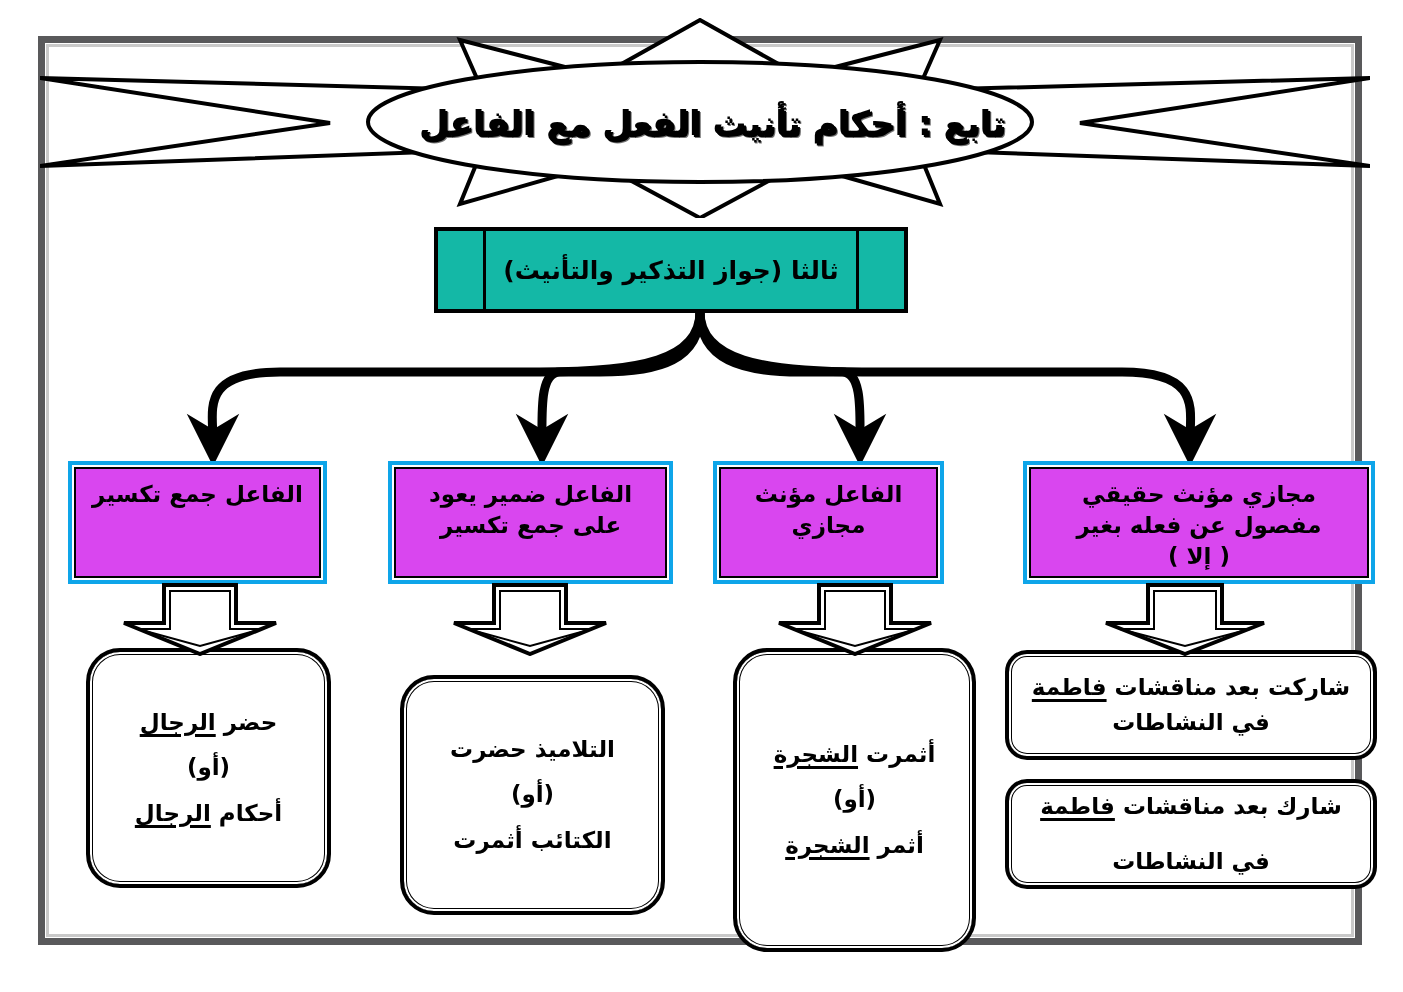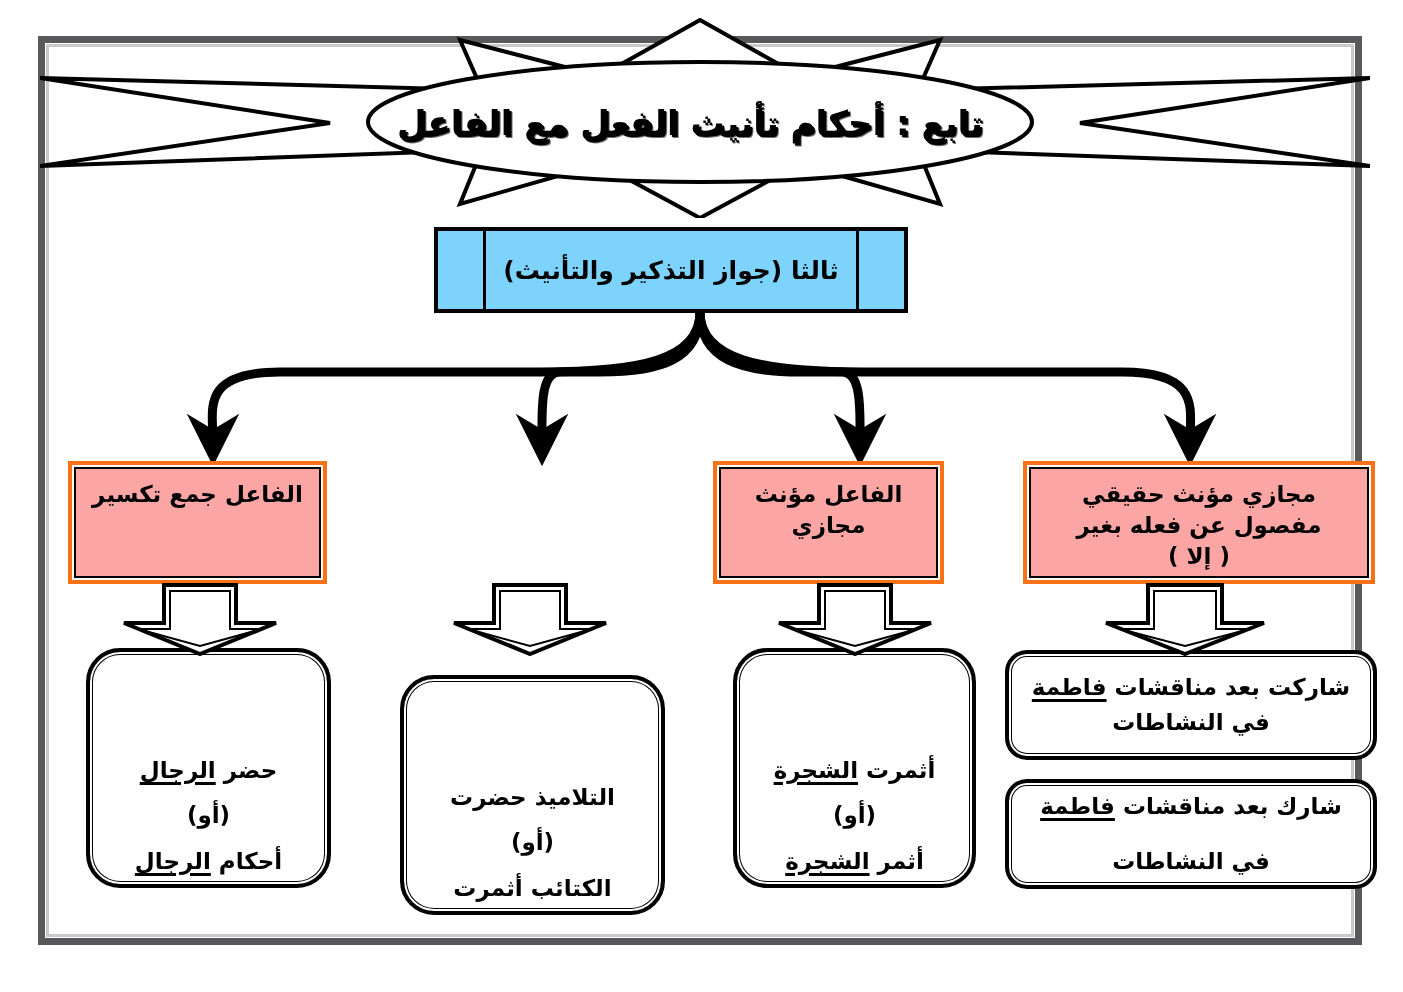--- a/index.html
+++ b/index.html
@@ -17,64 +17,64 @@
   }
   .frame-inner{
     position:absolute;left:46px;top:44px;width:1308px;height:893px;
     border:3px solid #c9c9c9;box-sizing:border-box;background:transparent;
     z-index:1;
   }
 
   
   .burst{position:absolute;left:40px;top:18px;width:1330px;height:200px;z-index:3;}
   .title-text{
-    position:absolute;left:320px;top:92px;width:740px;height:62px;
+    position:absolute;left:342px;top:92px;width:740px;height:62px;
     z-index:6;display:flex;align-items:center;justify-content:center;
     font-family:"DejaVu Sans","Liberation Sans",sans-serif;
     font-weight:bold;font-size:34px;letter-spacing:1px;color:#000;
     text-shadow:2px 2px 0 #000, 3px 3px 0 rgba(0,0,0,.55);
     white-space:nowrap;
   }
 
   
   .plaque{
     position:absolute;left:434px;top:227px;width:474px;height:86px;
-    border:4px solid #000;box-sizing:border-box;background:#7dd3fc;z-index:5;
+    border:4px solid #000;box-sizing:border-box;background:#14b8a6;z-index:5;
     display:flex;align-items:stretch;
   }
   .plaque .cap{width:48px;border-inline-end:3px solid #000;box-sizing:border-box;}
   .plaque .cap.last{border-inline-end:none;border-inline-start:3px solid #000;}
   .plaque .mid{
     flex:1;display:flex;align-items:center;justify-content:center;
     font-weight:bold;font-size:25px;color:#000;white-space:nowrap;
   }
 
   
   .connectors{position:absolute;left:0;top:300px;width:1403px;height:180px;z-index:4;}
 
   
   .catbox{
-    position:absolute;background:#fca5a5;z-index:5;
-    border:4px solid #f97316;box-sizing:border-box;
+    position:absolute;background:#d946ef;z-index:5;
+    border:4px solid #0ea5e9;box-sizing:border-box;
     box-shadow:0 0 0 2px #fff inset, 0 0 0 4px #000 inset;
   }
   .catbox .txt{
     position:absolute;left:0;right:0;top:14px;
     text-align:center;font-weight:bold;font-size:23px;line-height:1.35;color:#000;
   }
 
   
   .blockarrow{position:absolute;z-index:6;}
 
   
   .exbox{
     position:absolute;background:#fff;z-index:5;
     border:4px solid #000;border-radius:34px;box-sizing:border-box;
     box-shadow:0 0 0 2px #fff inset, 0 0 0 3px #000 inset;
-    display:flex;flex-direction:column;align-items:center;justify-content:flex-end;
+    display:flex;flex-direction:column;align-items:center;justify-content:center;
   }
   .exbox.tight{border-radius:22px;justify-content:center;}
   .exline{
     font-weight:bold;font-size:23px;line-height:1.45;color:#000;
     text-align:center;white-space:nowrap;
   }
   .exbox .exline{margin:6px 0;}
   .exbox.tight .exline{margin:1px 16px;}
   u{text-decoration:underline;text-underline-offset:4px;text-decoration-thickness:3px;}
 </style>
@@ -109,20 +109,24 @@
       <path d="M700,12 C700,60 660,72 600,72 L560,72 C540,72 542,110 542,140"></path>
       <path d="M700,12 C700,60 742,72 800,72 L842,72 C862,72 860,110 860,140"></path>
       <path d="M700,12 C700,60 762,72 862,72 L1122,72 C1202,72 1190,110 1190,140"></path>
     </g>
   </svg>
 
   <div class="catbox" style="left:68px;top:461px;width:259px;height:123px;">
     <div class="txt">الفاعل جمع تكسير</div>
   </div>
 
+  <div class="catbox" style="left:388px;top:461px;width:285px;height:123px;">
+    <div class="txt" style="white-space:pre-line;">الفاعل ضمير يعود
+على جمع تكسير</div>
+  </div>
 
   <div class="catbox" style="left:713px;top:461px;width:231px;height:123px;">
     <div class="txt">الفاعل مؤنث مجازي</div>
   </div>
 
   <div class="catbox" style="left:1023px;top:461px;width:352px;height:123px;">
     <div class="txt" style="white-space:pre-line;">مجازي مؤنث حقيقي
 مفصول عن فعله بغير
 ( إلا )</div>
   </div>
@@ -164,21 +168,21 @@
       <span>التلاميذ حضرت</span>
     </div>
     <div class="exline">
       <span>(أو)</span>
     </div>
     <div class="exline">
       <span>الكتائب أثمرت</span>
     </div>
   </div>
 
-  <div class="exbox" style="left:733px;top:648px;width:243px;height:240px;">
+  <div class="exbox" style="left:733px;top:648px;width:243px;height:304px;">
     <div class="exline">
       <span>أثمرت </span><u>الشجرة</u>
     </div>
     <div class="exline">
       <span>(أو)</span>
     </div>
     <div class="exline">
       <span>أثمر </span><u>الشجرة</u>
     </div>
   </div>

